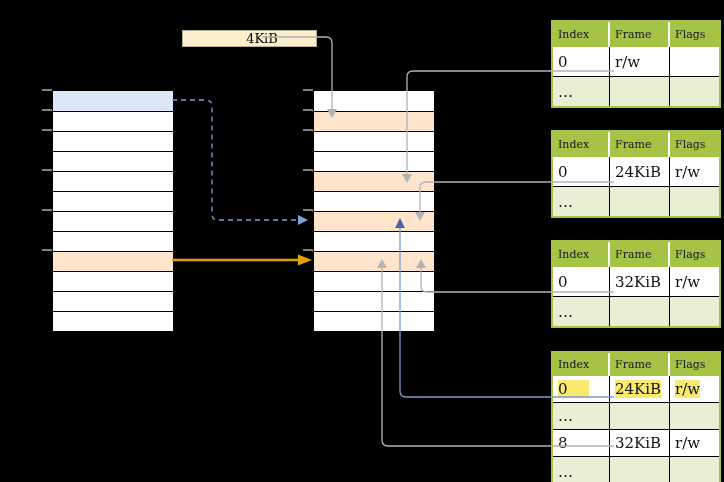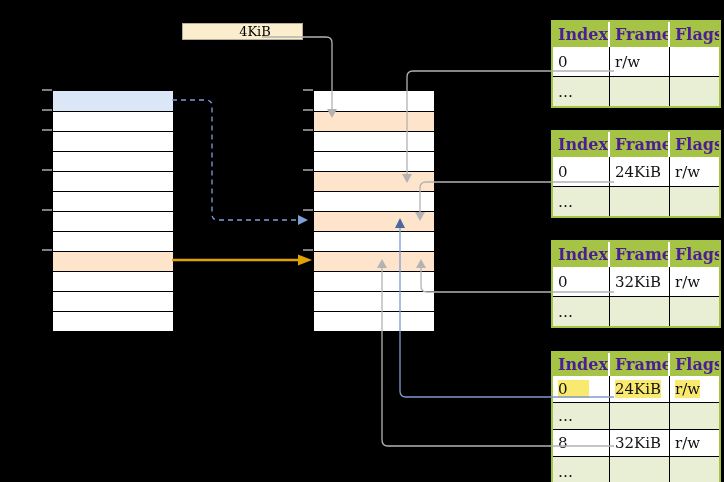--- a/index.html
+++ b/index.html
@@ -7,21 +7,21 @@
     --box-fill:#fbeecd; --box-border:#b5ad95; --green:#a5c344; --green-light:#e9efd5;
     --yellow:#f9e96e; --c-gray:#b3b3b3; --c-blue:#7d9bd1; --c-blue-head:#4a67a0;
     --c-dblue:#7da0d6; --c-orange:#e0a202; --tick:#7f7f7f;
   }
   html,body{margin:0;padding:0;}
   body{width:724px;height:482px;overflow:hidden;background:var(--bg);
        font-family:"DejaVu Serif","Liberation Serif",serif;}
   #canvas{position:relative;width:724px;height:482px;background:var(--bg);}
 
   
-  .size-box{position:absolute;left:182px;top:23px;width:121px;height:17px;
+  .size-box{position:absolute;left:182px;top:30px;width:135px;height:17px;
     box-sizing:border-box;background:var(--box-fill);border:1px solid var(--box-border);
     display:flex;align-items:center;justify-content:center;
     font-size:13px;color:#000;padding-left:25px;}
 
   
   .memcol{position:absolute;top:90px;width:120px;height:240px;box-sizing:content-box;
     border:1px solid #000;}
   .memrow{height:20px;box-sizing:border-box;}
   .memrow + .memrow{border-top:1px solid #000;}
   .memcol-left{left:52px;}
@@ -38,21 +38,21 @@
   .pt-brow{height:29px;background:var(--row-white);border-top:1px solid #000;}
   .pt-brow:nth-child(2){border-top:none;}
   .pt4 .pt-brow{height:26px;}
   .pt4 .pt-brow:last-child{height:30px;}
   .pt-brow.shaded{background:var(--green-light);}
   .pt-cell{box-sizing:border-box;display:flex;align-items:center;padding-left:5px;
     border-right:1px solid #000;overflow:hidden;white-space:nowrap;}
   .pt-cell:nth-child(1){width:57px;}
   .pt-cell:nth-child(2){width:60px;}
   .pt-cell:nth-child(3){width:49px;border-right:none;}
-  .pt-hcell{background:var(--green);color:#4c1d95;font-weight:bold;font-size:16px;
+  .pt-hcell{background:var(--green);color:#0f172a;font-weight:normal;font-size:11px;
     border-right:2px solid #fff;}
   .pt-hcell:nth-child(3){border-right:none;}
   .hl{display:inline-block;background:var(--yellow);}
   .pt-cell:nth-child(1) .hl{min-width:31px;}
   .pt-cell:nth-child(2) .hl{min-width:42px;}
   .pt-cell:nth-child(3) .hl{min-width:22px;}
 
   svg.overlay{position:absolute;left:0;top:0;width:724px;height:482px;pointer-events:none;}
   .ln{fill:none;stroke-width:1.3px;}
 </style>

